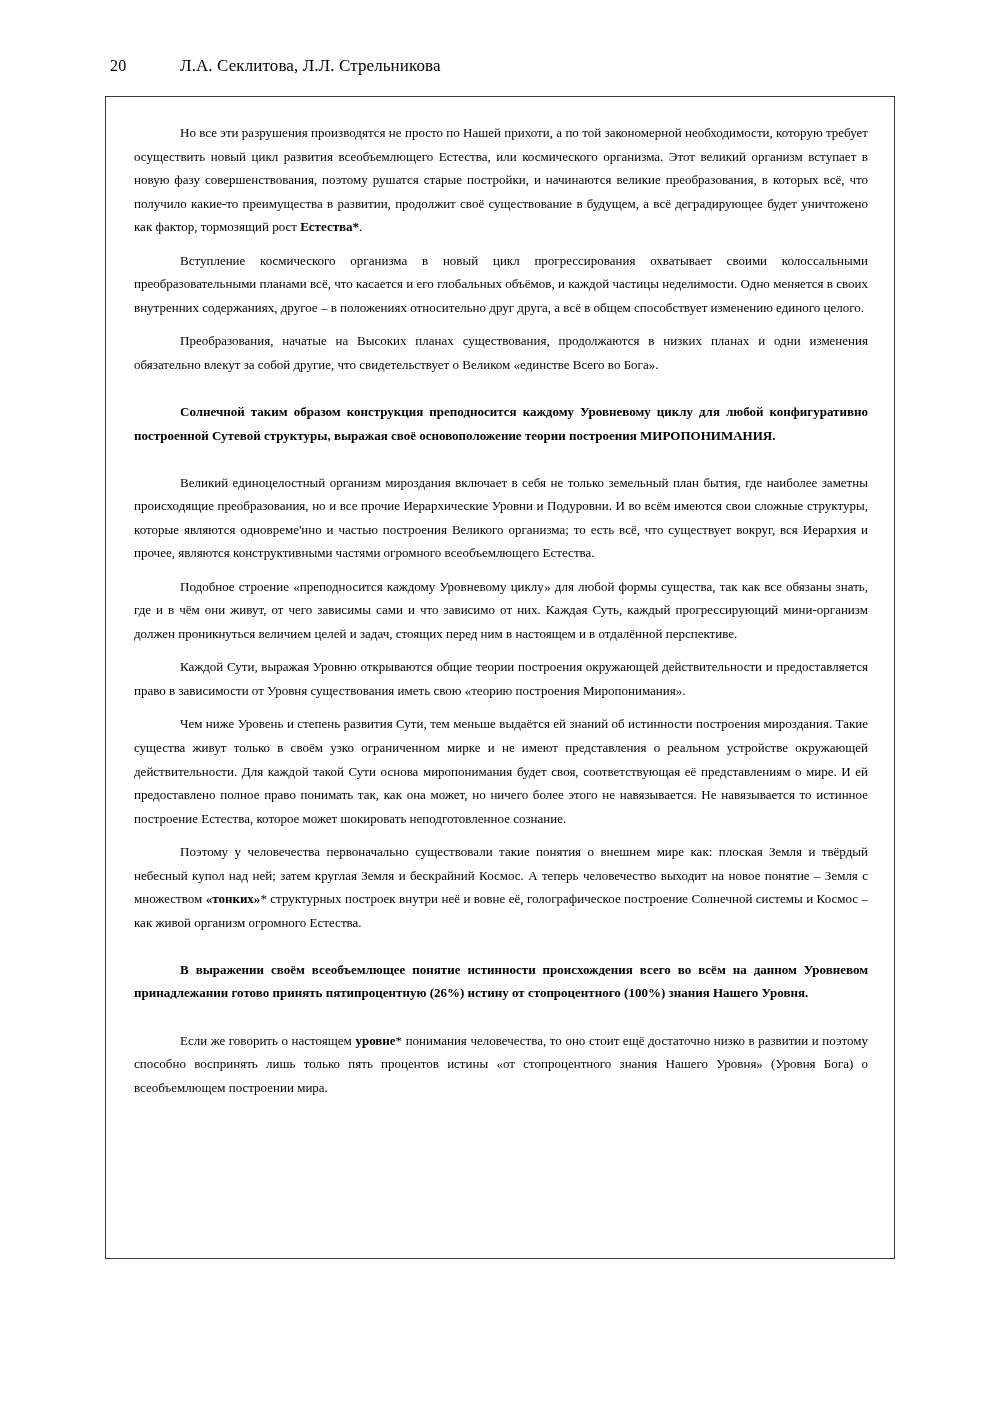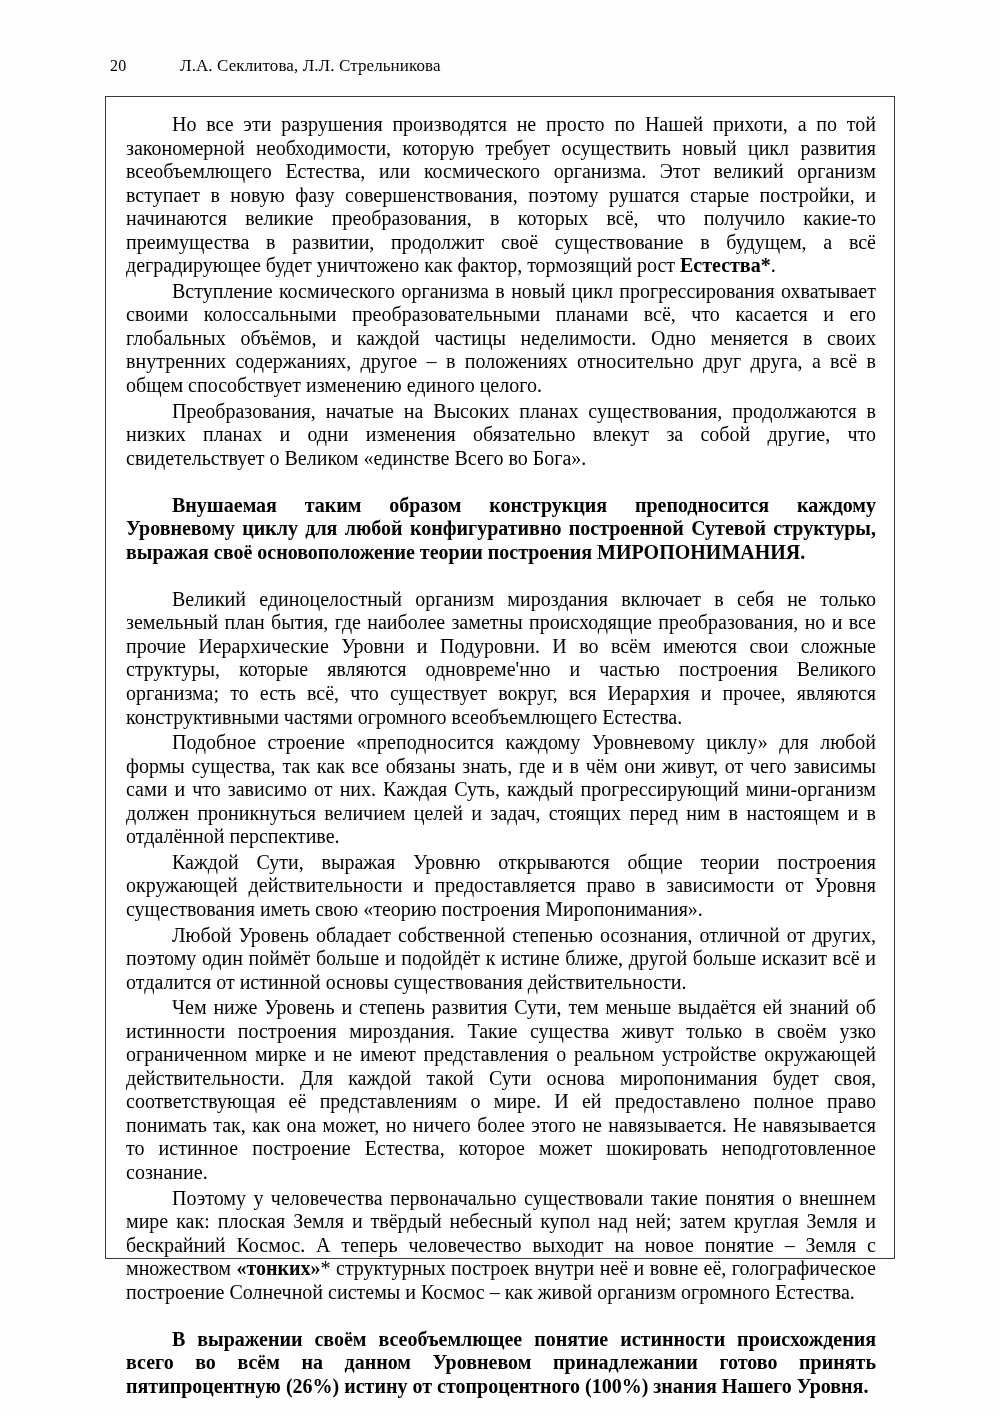--- a/index.html
+++ b/index.html
@@ -57,22 +57,22 @@
     box-sizing: border-box;
     background: #ffffff;
   }
   .frame-inner {
     position: absolute;
     left: 18px;
     top: 14px;
     width: 754px;
   }
   p {
-    margin: 2px;
-    font-size: 20px;
+    margin: 10px;
+    font-size: 13px;
     line-height: 23.55px;
     text-align: justify;
     text-indent: 46px;
     hyphens: manual;
     letter-spacing: 0.0px;
     word-spacing: 0px;
   }
   p.bold {
     font-weight: bold;
     text-indent: 46px;
@@ -106,30 +106,29 @@
 
   <div class="frame">
     <div class="frame-inner">
 
       <p><span>Но все эти разрушения производятся не просто по Нашей прихоти, а по той закономерной необходимости, которую требует осуществить новый цикл развития всеобъемлющего Естества, или космического организма. Этот великий организм вступает в новую фазу совершенствования, поэтому рушатся старые постройки, и начинаются великие преобразования, в которых всё, что получило какие-то преимущества в развитии, продолжит своё существование в будущем, а всё деградирующее будет уничтожено как фактор, тормозящий рост </span><b>Естества*</b><span>.</span></p>
 
       <p>Вступление космического организма в новый цикл прогрессирования охватывает своими колоссальными преобразовательными планами всё, что касается и его глобальных объёмов, и каждой частицы неделимости. Одно меняется в своих внутренних содержаниях, другое – в положениях относительно друг друга, а всё в общем способствует изменению единого целого.</p>
 
       <p>Преобразования, начатые на Высоких планах существования, продолжаются в низких планах и одни изменения обязательно влекут за собой другие, что свидетельствует о Великом «единстве Всего во Бога».</p>
 
-      <p class="bold gap-before gap-after">Внушаемая таким образом конструкция преподносится каждому Уровневому циклу для любой конфигуративно построенной Сутевой структуры, выражая своё основоположение теории построения МИРОПОНИМАНИЯ.</p>
+      <p class="bold gap-before gap-after">Солнечной таким образом конструкция преподносится каждому Уровневому циклу для любой конфигуративно построенной Сутевой структуры, выражая своё основоположение теории построения МИРОПОНИМАНИЯ.</p>
 
       <p>Великий единоцелостный организм мироздания включает в себя не только земельный план бытия, где наиболее заметны происходящие преобразования, но и все прочие Иерархические Уровни и Подуровни. И во всём имеются свои сложные структуры, которые являются одновреме'нно и частью построения Великого организма; то есть всё, что существует вокруг, вся Иерархия и прочее, являются конструктивными частями огромного всеобъемлющего Естества.</p>
 
       <p>Подобное строение «преподносится каждому Уровневому циклу» для любой формы существа, так как все обязаны знать, где и в чём они живут, от чего зависимы сами и что зависимо от них. Каждая Суть, каждый прогрессирующий мини-организм должен проникнуться величием целей и задач, стоящих перед ним в настоящем и в отдалённой перспективе.</p>
 
       <p>Каждой Сути, выражая Уровню открываются общие теории построения окружающей действительности и предоставляется право в зависимости от Уровня существования иметь свою «теорию построения Миропонимания».</p>
 
 
-      <p>Любой Уровень обладает собственной степенью осознания, отличной от других, поэтому один поймёт больше и подойдёт к истине ближе, другой больше исказит всё и отдалится от истинной основы существования действительности.</p>
 
       <p>Чем ниже Уровень и степень развития Сути, тем меньше выдаётся ей знаний об истинности построения мироздания. Такие существа живут только в своём узко ограниченном мирке и не имеют представления о реальном устройстве окружающей действительности. Для каждой такой Сути основа миропонимания будет своя, соответствующая её представлениям о мире. И ей предоставлено полное право понимать так, как она может, но ничего более этого не навязывается. Не навязывается то истинное построение Естества, которое может шокировать неподготовленное сознание.</p>
 
       <p><span>Поэтому у человечества первоначально существовали такие понятия о внешнем мире как: плоская Земля и твёрдый небесный купол над ней; затем круглая Земля и бескрайний Космос. А теперь человечество выходит на новое понятие – Земля с множеством </span><b>«тонких»</b><span>* структурных построек внутри неё и вовне её, голографическое построение Солнечной системы и Космос – как живой организм огромного Естества.</span></p>
 
       <p class="bold gap-before gap-after">В выражении своём всеобъемлющее понятие истинности происхождения всего во всём на данном Уровневом принадлежании готово принять пятипроцентную (26%) истину от стопроцентного (100%) знания Нашего Уровня.</p>
 
       <p><span>Если же говорить о настоящем </span><b>уровне</b><span>* понимания человечества, то оно стоит ещё достаточно низко в развитии и поэтому способно воспринять лишь только пять процентов истины «от стопроцентного знания Нашего Уровня» (Уровня Бога) о всеобъемлющем построении мира.</span></p>
 
     </div>

